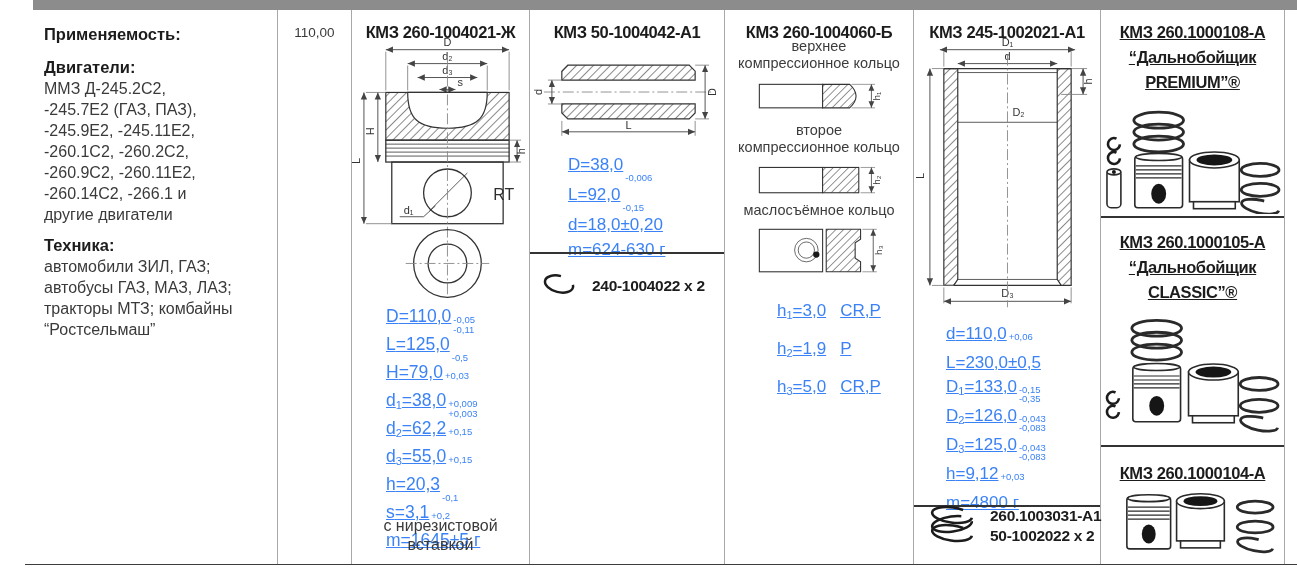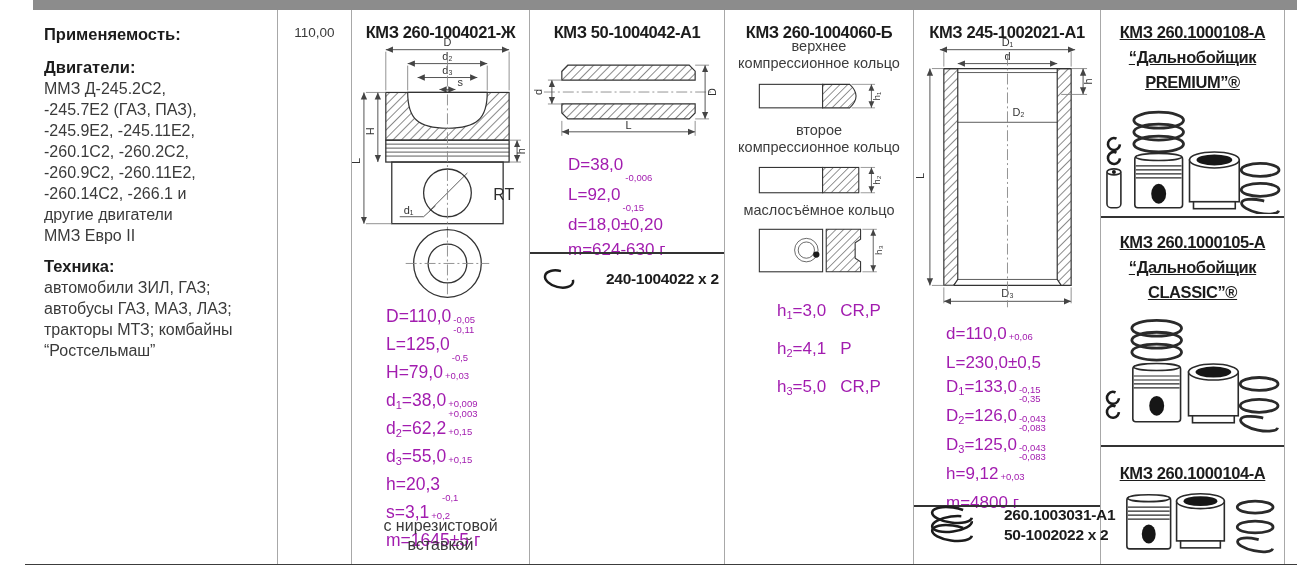--- a/index.html
+++ b/index.html
@@ -19,32 +19,32 @@
   .part-header{font-weight:bold;font-size:16.5px;letter-spacing:-0.4px;color:#1c1c1c;
                text-align:center;padding-top:13px;white-space:nowrap;}
   .apply{padding:14px 6px 0 44px;font-size:16px;line-height:21px;}
   .apply .h{font-weight:bold;font-size:16.5px;color:#1c1c1c;}
   .apply .h.t1{margin-bottom:12px;}
   .apply .h.t2{margin-top:2px;}
   .apply .h.t3{margin-top:10px;}
   .price{padding-top:15px;text-align:center;font-size:13.5px;color:#3a3a3a;}
 
   .abs{position:absolute;}
-  .dims{font-size:17.5px;color:#a21caf;}
+  .dims{font-size:17.5px;color:#3b82f6;text-decoration:underline;}
   .dim-line{line-height:21.5px;white-space:nowrap;}
   .dims-mid .dim-line{line-height:25px;}
   .dims-liner .dim-line{line-height:23.5px;}
   .dims-rings .dim-line{line-height:33px;}
   .dsub{font-size:11px;vertical-align:-3px;}
   .tol{display:inline-flex;flex-direction:column;vertical-align:-1px;font-size:9.5px;
        line-height:9.5px;margin-left:2px;text-align:left;}
   .dim-tail{margin-left:14px;}
   .note{width:100%;text-align:center;font-size:16px;line-height:19px;}
   .caption{width:100%;text-align:center;font-size:14.5px;line-height:16.5px;color:#3c3c3c;}
-  .kit-row{display:flex;align-items:center;gap:24px;}
+  .kit-row{display:flex;align-items:flex-end;gap:10px;}
   .kit-part{font-weight:bold;font-size:15.5px;letter-spacing:-0.3px;color:#1c1c1c;line-height:20px;white-space:nowrap;}
   .cell{position:absolute;left:0;width:100%;}
   .cell-b{border-bottom:2px solid #333;}
   .kit-head{font-weight:bold;font-size:16.5px;letter-spacing:-0.4px;color:#1c1c1c;
             text-align:center;line-height:25px;text-decoration:underline;}
   .divider{position:absolute;left:0;right:0;height:2px;background:#333;}
 
   svg .ol{stroke:#333;stroke-width:1.3;fill:none;}
   svg .ht{fill:url(#hatch);stroke:#333;stroke-width:1.2;}
   svg .thin{stroke:#333;stroke-width:0.8;fill:none;}
@@ -82,21 +82,20 @@
       <div class="h t1">Применяемость:</div>
       <div class="h t2">Двигатели:</div>
       <div>
           <div>ММЗ Д-245.2С2,</div>
           <div>-245.7Е2 (ГАЗ, ПАЗ),</div>
           <div>-245.9Е2, -245.11Е2,</div>
           <div>-260.1С2, -260.2С2,</div>
           <div>-260.9С2, -260.11Е2,</div>
           <div>-260.14С2, -266.1 и</div>
           <div>другие двигатели</div>
-          <div>ММЗ Евро II</div>
         </div>
       <div class="h t3">Техника:</div>
       <div>
           <div>автомобили ЗИЛ, ГАЗ;</div>
           <div>автобусы ГАЗ, МАЗ, ЛАЗ;</div>
           <div>тракторы МТЗ; комбайны</div>
           <div>“Ростсельмаш”</div>
         </div>
     </div>
   </div>
@@ -265,21 +264,21 @@
       <circle class="thin" cx="90" cy="28" r="9"></circle>
       <circle cx="101" cy="33" r="3.5" fill="#1a1a1a"></circle>
       <path class="ht" d="M112,5 L150,5 L150,16 L144,20 L144,37 L150,41 L150,52 L112,52 Z"></path>
       <line class="ext" x1="152" y1="5" x2="168" y2="5"></line>
         <line class="ext" x1="152" y1="52" x2="168" y2="52"></line>
       <line class="dim-ln" x1="164" y1="5" x2="164" y2="52"></line>
       <text class="lbl" x="174" y="28" text-anchor="middle" transform="rotate(-90 174 28)">h₃</text>
     </svg>
     <div class="dims dims-rings abs" style="left:52px;top:284px;font-size:17px">
         <div class="dim-line"><span>h</span><span class="dsub">1</span><span>=3,0</span><span class="dim-tail">CR,P</span></div>
-        <div class="dim-line"><span>h</span><span class="dsub">2</span><span>=4,1</span><span class="dim-tail">P</span></div>
+        <div class="dim-line"><span>h</span><span class="dsub">2</span><span>=1,9</span><span class="dim-tail">P</span></div>
         <div class="dim-line"><span>h</span><span class="dsub">3</span><span>=5,0</span><span class="dim-tail">CR,P</span></div>
       </div>
   </div>
 
   <div class="col col6">
     <div class="part-header">КМЗ 245-1002021-А1</div>
     <svg class="abs" style="left:0;top:26px" width="186" height="278" viewBox="0 0 187 278">
       <text class="lbl" x="94" y="9" text-anchor="middle">D₁</text>
       <line class="dim-ln" x1="26" y1="13" x2="162" y2="13"></line>
       <line class="ext" x1="30" y1="15" x2="30" y2="30"></line>

